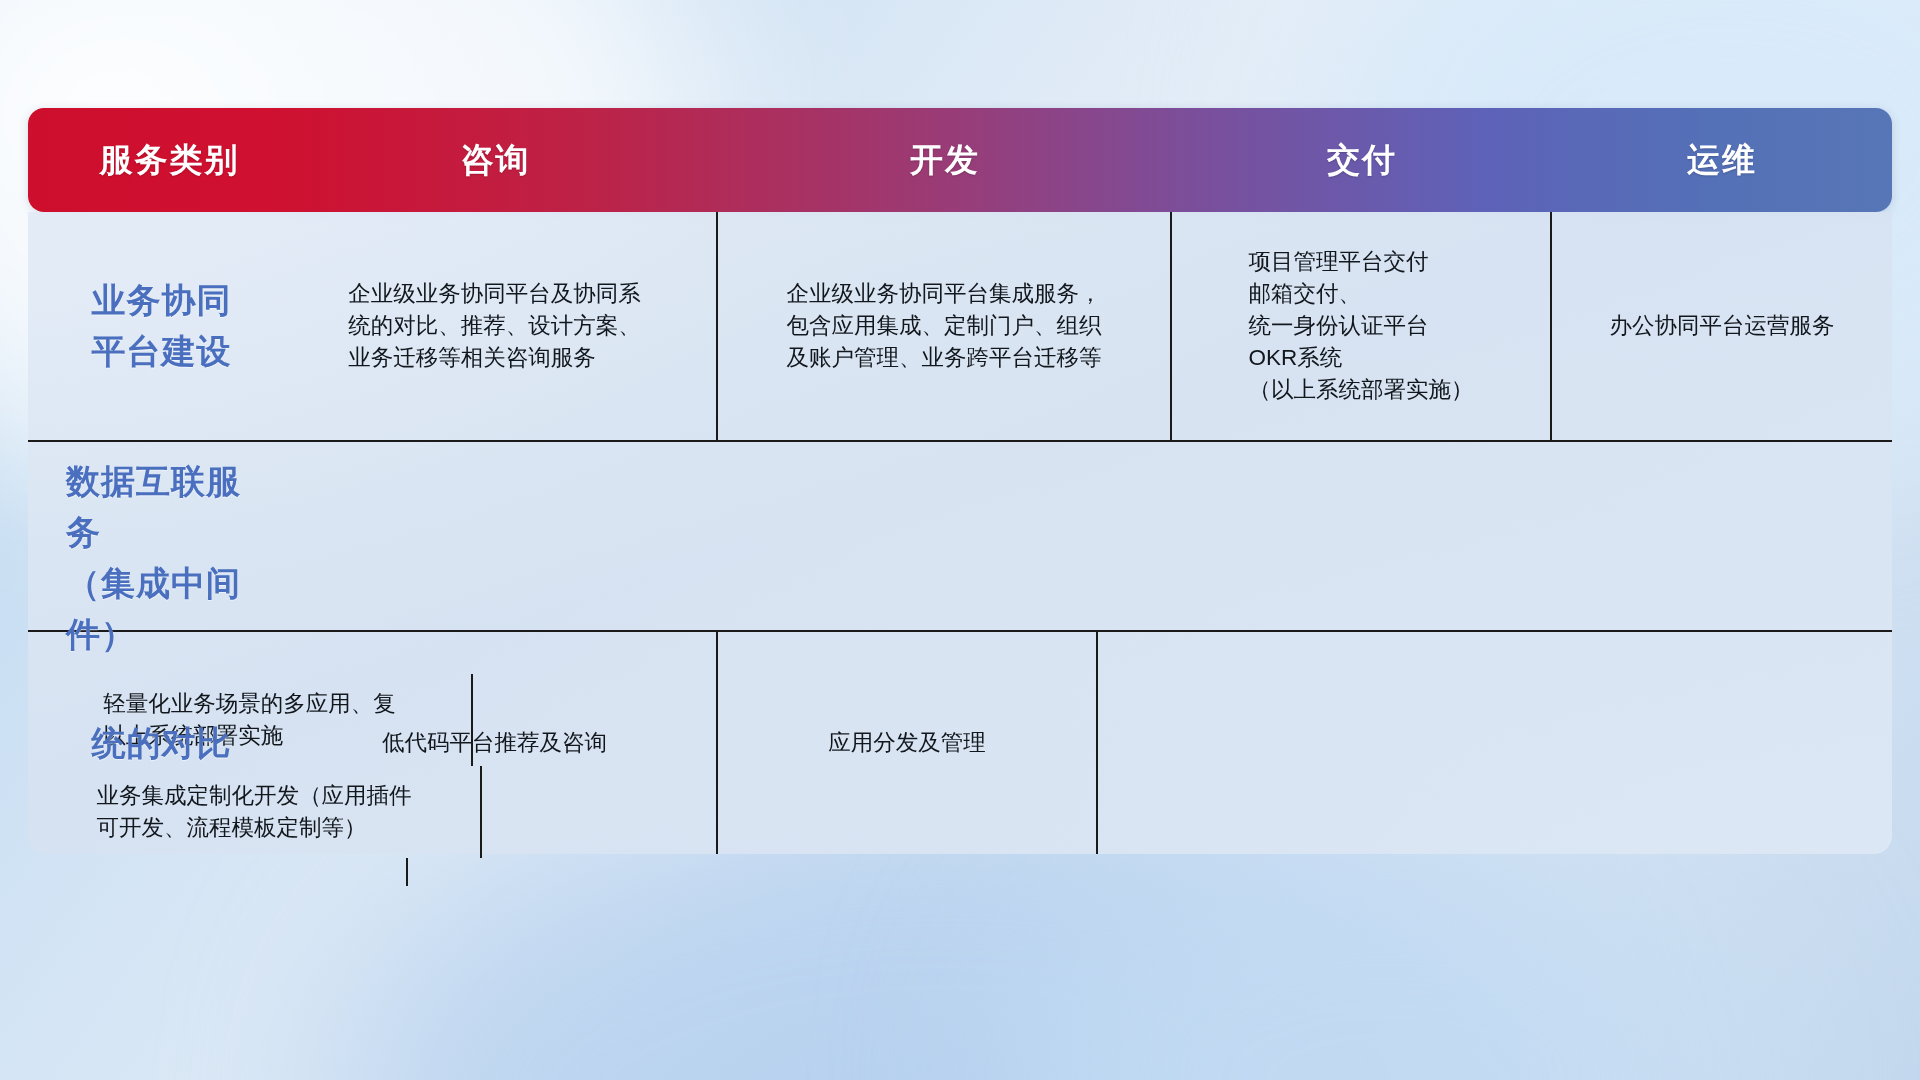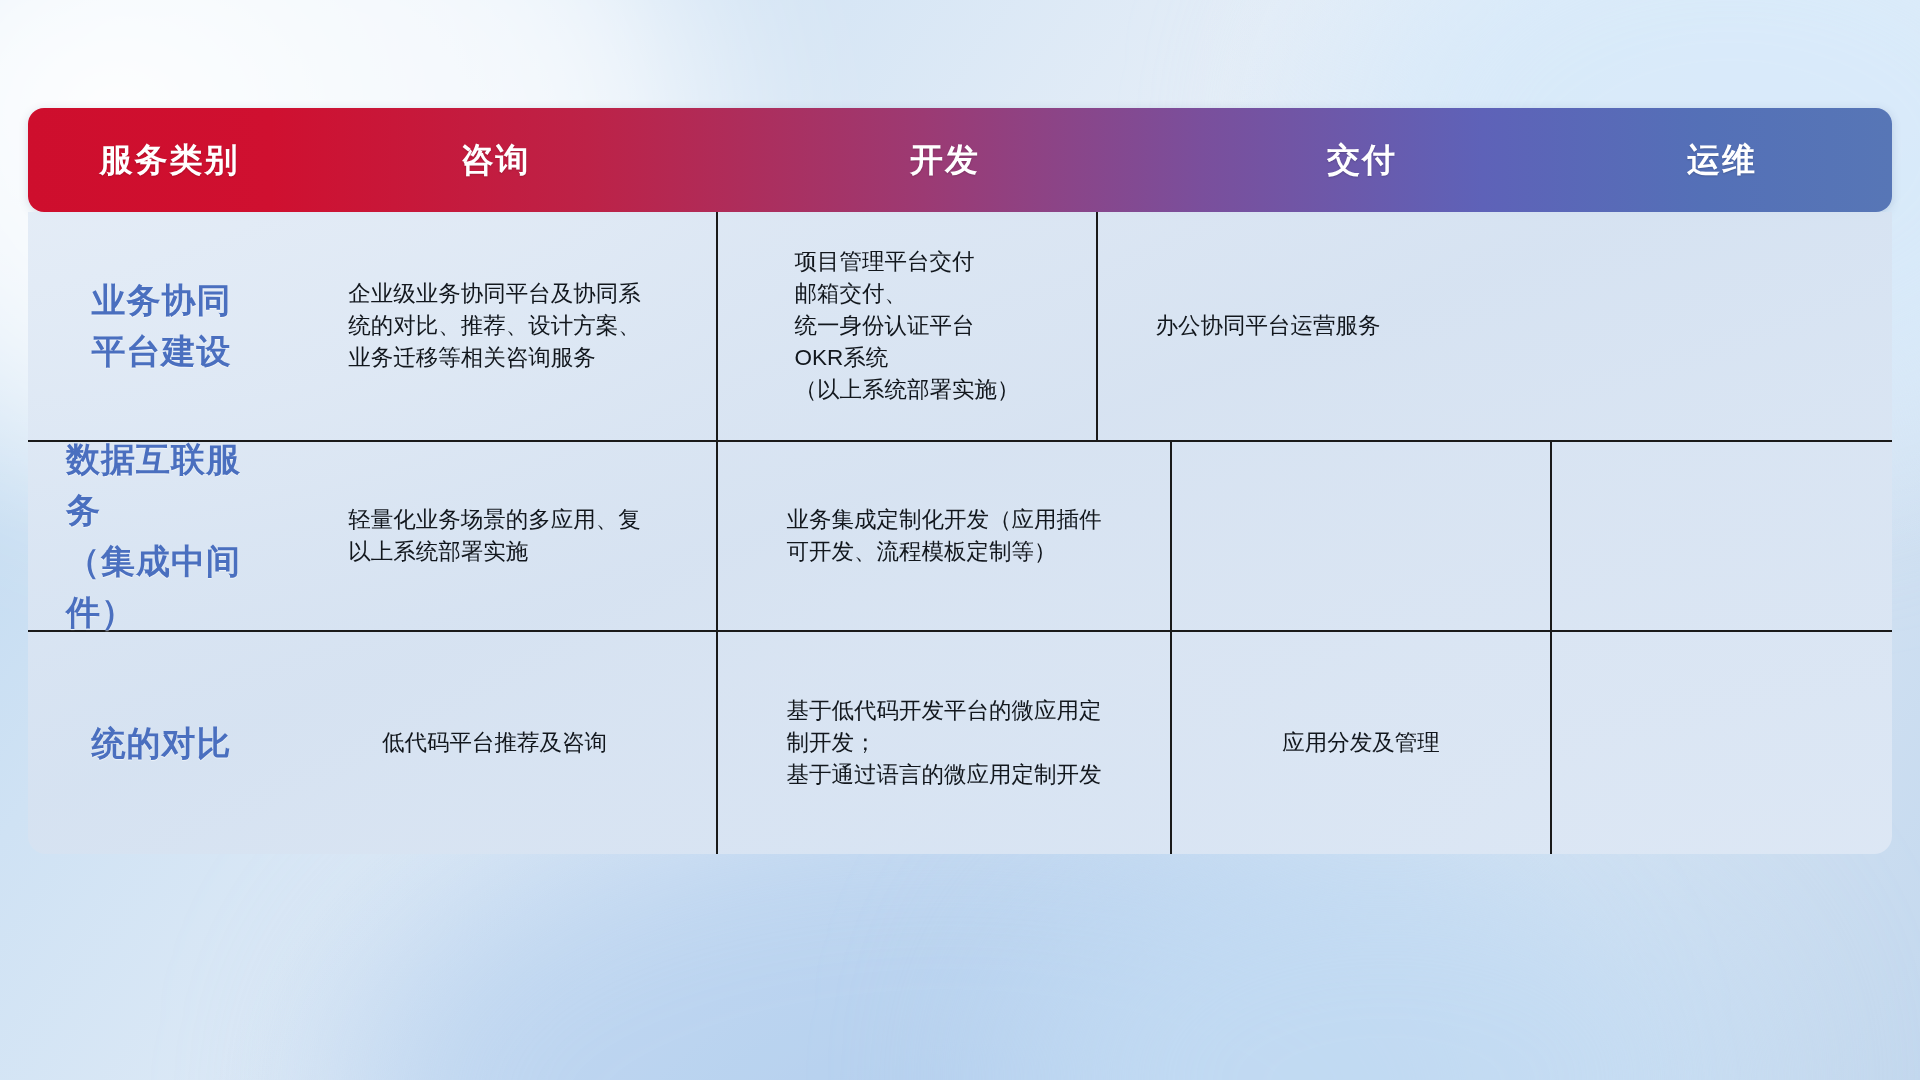--- a/index.html
+++ b/index.html
@@ -114,21 +114,21 @@
   }
 
   
   .c1 { width: 245px; padding-left: 38px; }
   .c2 { width: 445px; }
   .c3 { width: 454px; }
   .c4 { width: 380px; }
   .c5 { width: 340px; }
 
   .r1 { height: 230px; }
-  .r2 { height: 190px; }
+  .r2 { height: 190px; flex-direction: column; }
   .r3 { height: 222px; }
 </style>
 </head>
 <body>
 
 <div class="stage">
 
   <div class="bg-blob blob-a"></div>
   <div class="bg-blob blob-b"></div>
   <div class="bg-blob blob-c"></div>
@@ -145,20 +145,23 @@
     </div>
 
     <div class="table-body">
 
       <div class="row r1">
         <div class="cell cat c1">业务协同
 平台建设</div>
         <div class="cell c2">企业级业务协同平台及协同系
 统的对比、推荐、设计方案、
 业务迁移等相关咨询服务</div>
+        <div class="cell c3">企业级业务协同平台集成服务，
+包含应用集成、定制门户、组织
+及账户管理、业务跨平台迁移等</div>
         <div class="cell c4">项目管理平台交付
 邮箱交付、
 统一身份认证平台
 OKR系统
 （以上系统部署实施）</div>
         <div class="cell c5">办公协同平台运营服务</div>
       </div>
 
       <div class="row r2">
         <div class="cell cat c1">数据互联服务
@@ -167,22 +170,19 @@
 以上系统部署实施</div>
         <div class="cell c3">业务集成定制化开发（应用插件
 可开发、流程模板定制等）</div>
         <div class="cell c4"></div>
         <div class="cell c5"></div>
       </div>
 
       <div class="row r3">
         <div class="cell cat c1">统的对比</div>
         <div class="cell c2">低代码平台推荐及咨询</div>
-        <div class="cell c3">基于低代码开发平台的微应用定
-制开发；
-基于通过语言的微应用定制开发</div>
         <div class="cell c4">应用分发及管理</div>
         <div class="cell c5"></div>
       </div>
 
     </div>
   </div>
 </div>
 
 </body></html>

